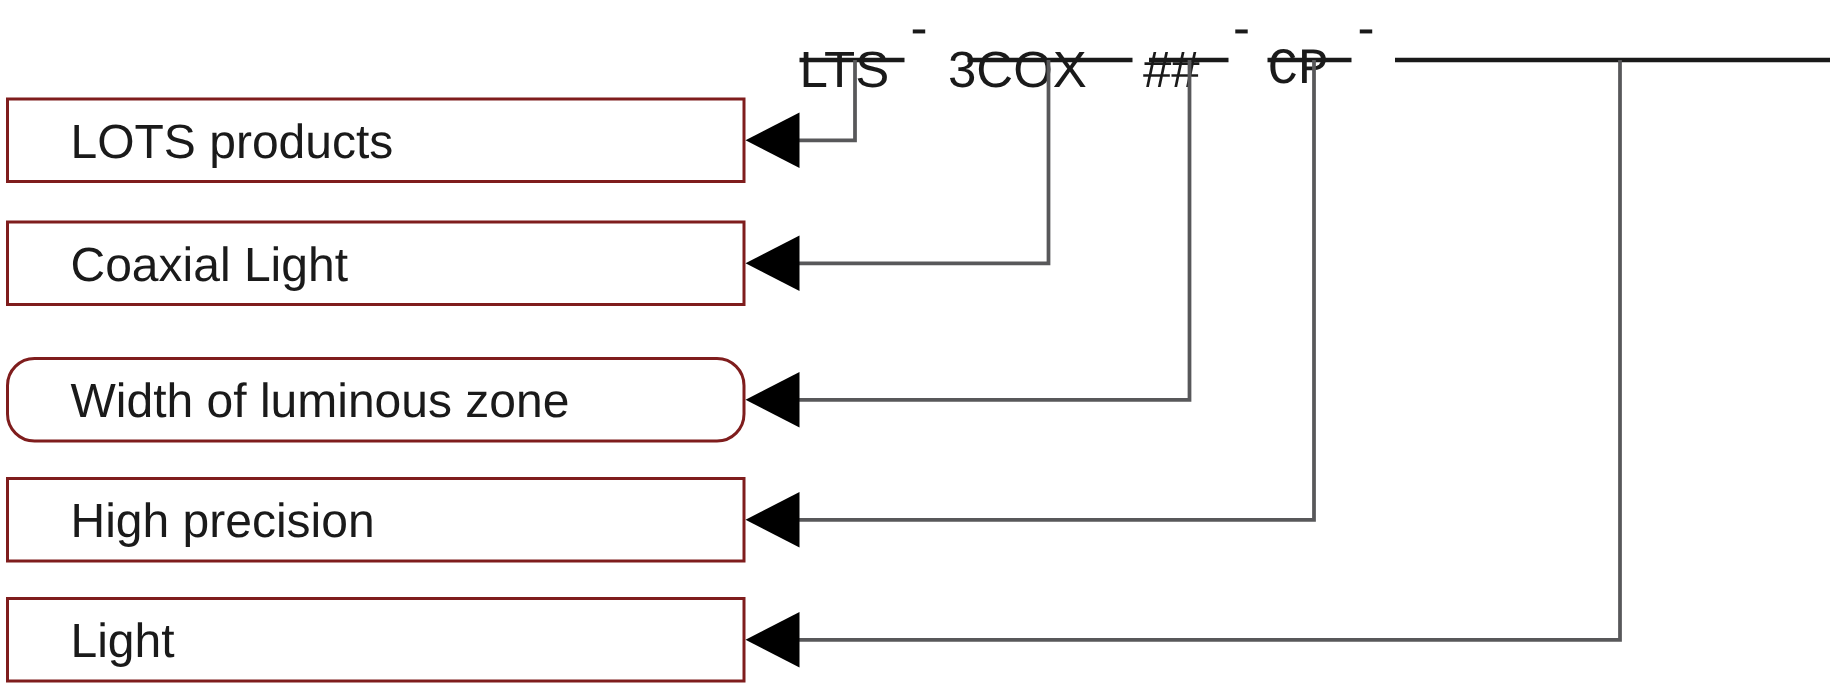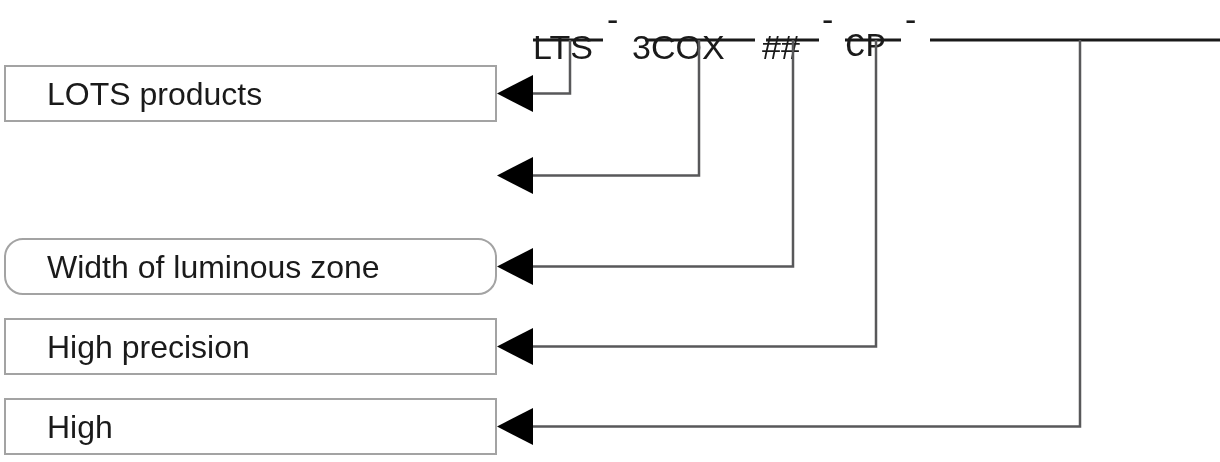--- a/index.html
+++ b/index.html
@@ -43,21 +43,21 @@
     white-space: pre;
   }
 
   
   .label-box {
     position: absolute;
     left: 4px;
     width: 493px;
     height: 57px;
     box-sizing: border-box;
-    border: 2px solid #a3a3a3;
+    border: 2px solid #7f1d1d;
     background: #ffffff;
   }
   .label-text {
     position: absolute;
     left: 41px;
     top: 50%;
     transform: translateY(-50%);
     font-size: 32px;
     line-height: 36px;
     color: #1a1a1a;
@@ -85,28 +85,31 @@
     <span class="code-token" style="left:632px;">3COX</span>
     <span class="code-token" style="left:762px;">##</span>
     <span class="code-sep" style="left:822px;">-</span>
     <span class="code-token" style="left:845px;font-family:Liberation Mono, monospace;">CP</span>
     <span class="code-sep" style="left:905px;">-</span>
   </div>
 
   <div class="label-box" style="top:65px;">
     <span class="label-text">LOTS products</span>
   </div>
+  <div class="label-box" style="top:147px;">
+    <span class="label-text">Coaxial Light</span>
+  </div>
   <div class="label-box" style="top:238px;border-radius:19px;">
     <span class="label-text">Width of luminous zone</span>
   </div>
   <div class="label-box" style="top:318px;padding-left:16px;">
     <span class="label-text">High precision</span>
   </div>
   <div class="label-box" style="top:398px;">
-    <span class="label-text">High</span>
+    <span class="label-text">Light</span>
   </div>
 
   <svg id="connectors" viewBox="0 0 1220 462" width="1220" height="462">
 
     <g stroke="#1a1a1a" stroke-width="3" fill="none">
       <line x1="533" y1="40" x2="603" y2="40"></line>
       <line x1="645" y1="40" x2="755" y2="40"></line>
       <line x1="766" y1="40" x2="819" y2="40"></line>
       <line x1="845" y1="40" x2="901" y2="40"></line>
       <line x1="930" y1="40" x2="1220" y2="40"></line>

